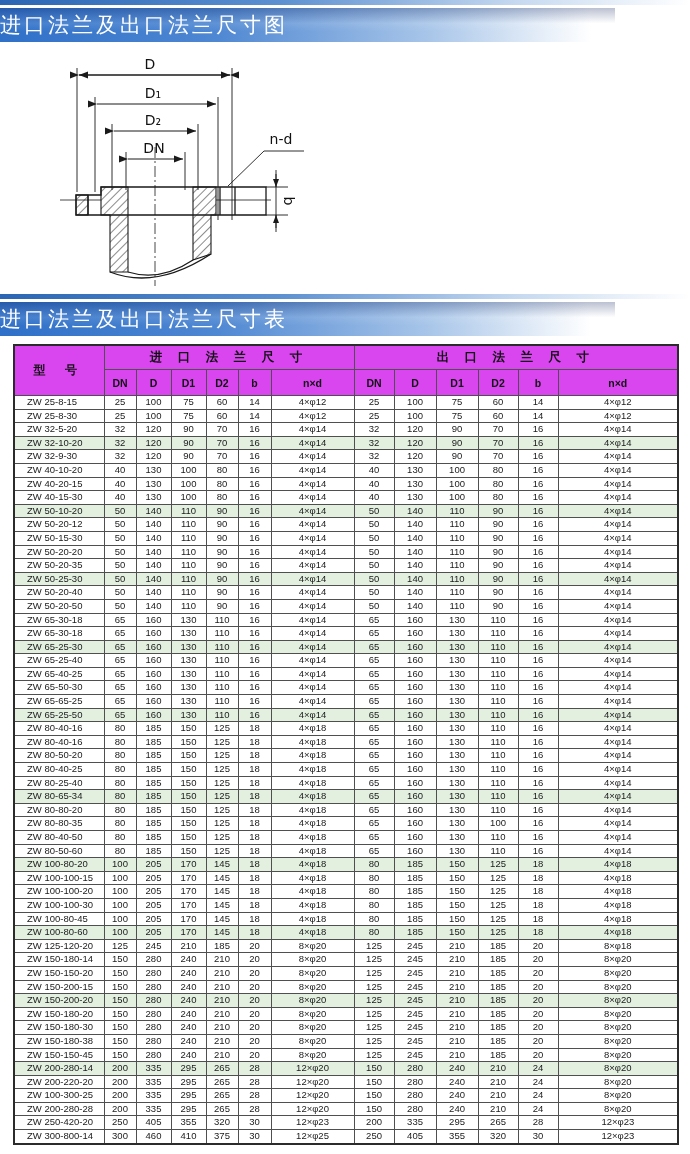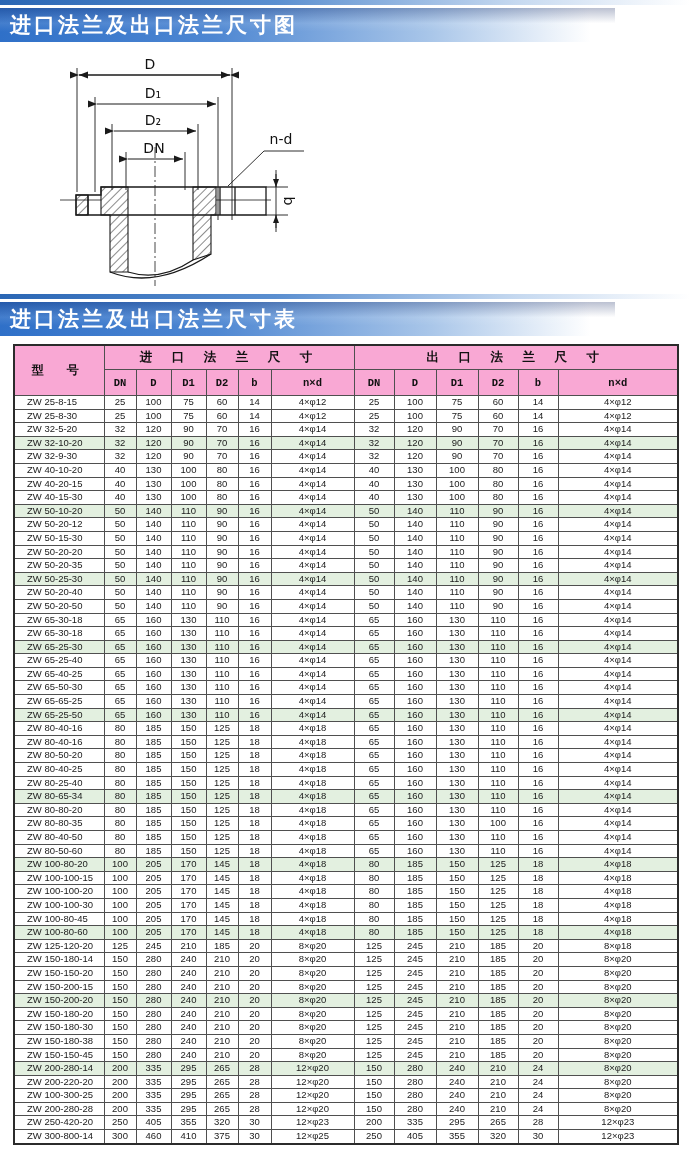--- a/index.html
+++ b/index.html
@@ -11,37 +11,37 @@
   .thin-strip{
     height:5px;width:690px;
     background:linear-gradient(90deg,#2a66b4 0%,#5b8fd0 40%,#c6d9f0 75%,#ffffff 100%);
     margin-bottom:3px;
   }
   .title-bar{
     height:34px;width:615px;line-height:34px;
     background:
       linear-gradient(180deg,rgba(10,30,90,.28) 0%,rgba(255,255,255,.10) 45%,rgba(0,0,0,0) 70%),
       linear-gradient(90deg,#2f70c8 0%,#4e87d2 35%,#a9c6e9 70%,#ffffff 96%);
-    color:#ffffff;font-size:21px;font-weight:bold;letter-spacing:3px;
-    padding-left:10px;box-sizing:border-box;
+    color:#ffffff;font-size:21px;font-weight:normal;letter-spacing:3px;
+    box-sizing:border-box;
   }
   
   .diagram-wrap{width:690px;height:252px;position:relative;}
   .diagram-wrap svg{position:absolute;left:38px;top:0;}
   
   .table-wrap{margin:8px 13px 0 13px;}
   table.flange-table{
     width:664px;border-collapse:collapse;table-layout:fixed;
     border:2px solid #2b2b2b;
   }
   .flange-table th,.flange-table td{
     border:1px solid #4f4f4f;text-align:center;vertical-align:middle;
     padding:0 1px;overflow:hidden;white-space:nowrap;
   }
-  .flange-table thead th{background:#f9a8d4;color:#111;font-family:Liberation Mono, monospace;}
+  .flange-table thead th{background:#d946ef;color:#111;}
   .flange-table .group-th{font-size:12.5px;font-weight:bold;letter-spacing:6px;height:23px;}
   .flange-table .model-th{font-size:12px;font-weight:bold;letter-spacing:8px;}
   .flange-table .sub-th{font-size:10.5px;font-weight:bold;height:25px;}
   .flange-table td{font-size:9.5px;height:12.6px;line-height:12.6px;}
   .flange-table td.model{text-align:left;padding-left:12px;}
   .flange-table tr.hl td{background:#e3f0e0;}
   .flange-table .grp-sep{border-left:1.5px solid #2b2b2b;}
 </style>
 </head>
 <body>

